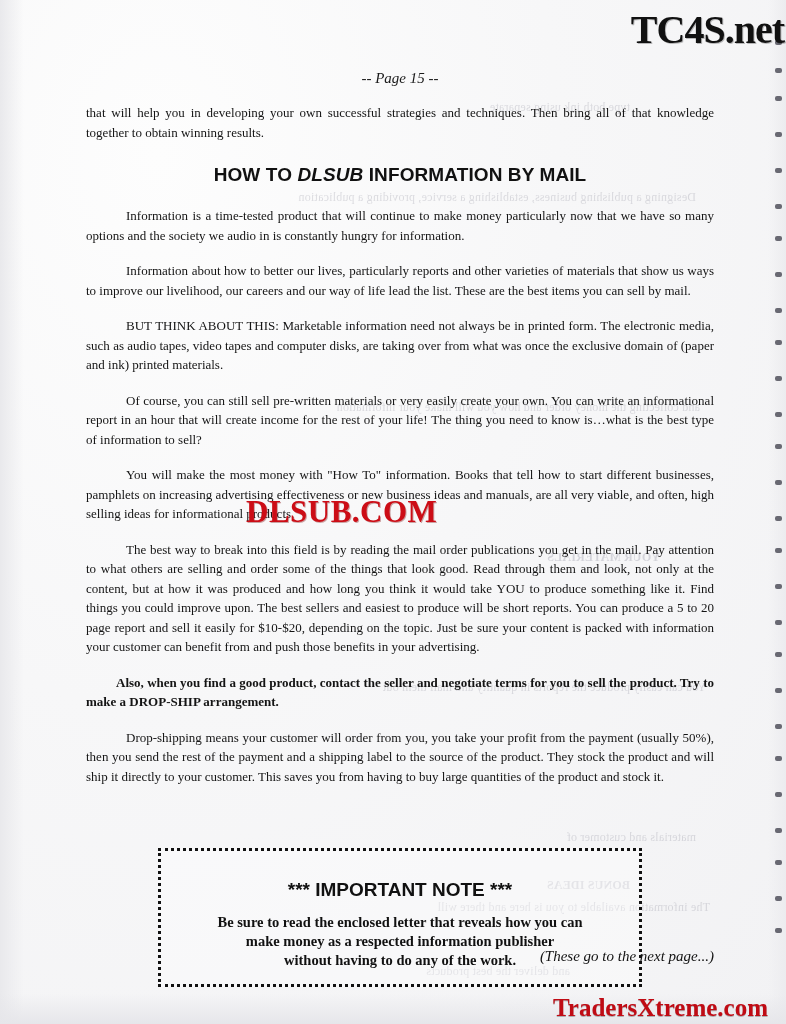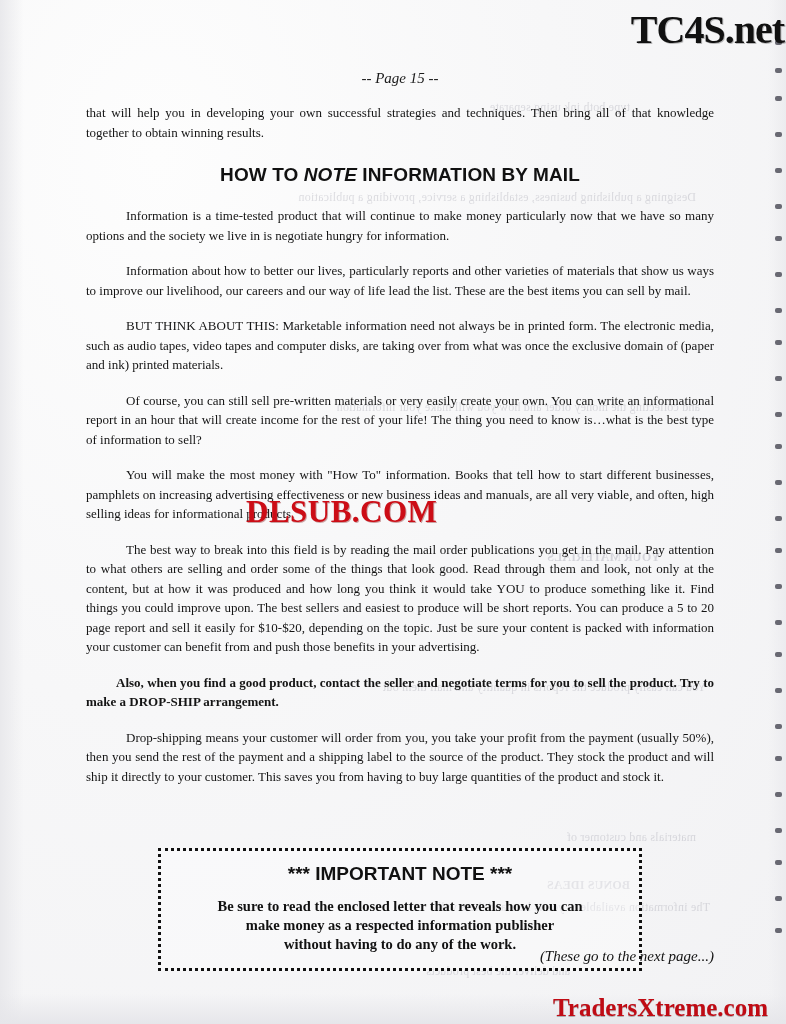--- a/index.html
+++ b/index.html
@@ -168,21 +168,21 @@
     border: 3px dotted #111;
     padding: 10px 12px 14px 12px;
     box-sizing: border-box;
     text-align: center;
     background: rgba(255,255,255,0.35);
   }
   .note-title {
     font-family: "Liberation Sans", sans-serif;
     font-weight: bold;
     font-size: 19px;
-    margin: 2px 0 12px 0;
+    margin: 18px 0 12px 0;
   }
   .note-line {
     font-family: "Liberation Serif", serif;
     font-weight: bold;
     font-size: 14.5px;
     line-height: 19px;
   }
 
   .next-page {
     position: absolute;
@@ -241,23 +241,23 @@
       <i style="top:888px"></i>
   </div>
 
   <div class="tc4s">TC4S.net</div>
 
   <div class="content">
     <div class="page-num">-- Page 15 --</div>
 
     <p class="para">that will help you in developing your own successful strategies and techniques. Then bring all of that knowledge together to obtain winning results.</p>
 
-    <h2 class="section"><span>HOW TO </span><em>NOTE</em><span> INFORMATION BY MAIL</span></h2>
-
-    <p class="para indent">Information is a time-tested product that will continue to make money particularly now that we have so many options and the society we live in is negotiate hungry for information.</p>
+    <h2 class="section"><span>HOW TO </span><em>DLSUB</em><span> INFORMATION BY MAIL</span></h2>
+
+    <p class="para indent">Information is a time-tested product that will continue to make money particularly now that we have so many options and the society we audio in is constantly hungry for information.</p>
     <p class="para indent">Information about how to better our lives, particularly reports and other varieties of materials that show us ways to improve our livelihood, our careers and our way of life lead the list. These are the best items you can sell by mail.</p>
     <p class="para indent">BUT THINK ABOUT THIS: Marketable information need not always be in printed form. The electronic media, such as audio tapes, video tapes and computer disks, are taking over from what was once the exclusive domain of (paper and ink) printed materials.</p>
     <p class="para indent">Of course, you can still sell pre-written materials or very easily create your own.  You can write an informational report in an hour that will create income for the rest of your life!  The thing you need to know is…what is the best type of information to sell?</p>
     <p class="para indent">You will make the most money with "How To" information.  Books that tell how to start different businesses, pamphlets on increasing advertising effectiveness or new business ideas and manuals, are all very viable, and often, high selling ideas for informational products.</p>
     <p class="para indent">The best way to break into this field is by reading the mail order publications you get in the mail. Pay attention to what others are selling and order some of the things that look good.  Read through them and look, not only at the content, but at how it was produced and how long you think it would take YOU to produce something like it.  Find things you could improve upon.  The best sellers and easiest to produce will be short reports. You can produce a 5 to 20 page report and sell it easily for $10-$20, depending on the topic.  Just be sure your content is packed with information your customer can benefit from and push those benefits in your advertising.</p>
     <p class="para bold">Also, when you find a good product, contact the seller and negotiate terms for you to sell the product.  Try to make a DROP-SHIP arrangement.</p>
     <p class="para indent">Drop-shipping means your customer will order from you, you take your profit from the payment (usually 50%), then you send the rest of the payment and a shipping label to the source of the product. They stock the product and will ship it directly to your customer. This saves you from having to buy large quantities of the product and stock it.</p>
   </div>
 
   <div class="dlsub">DLSUB.COM</div>

